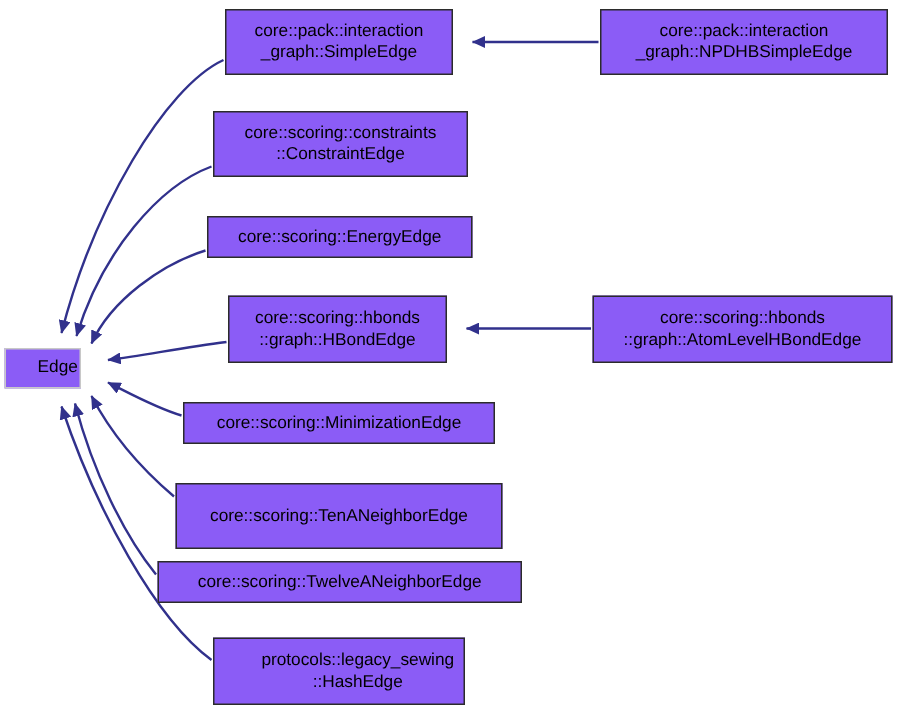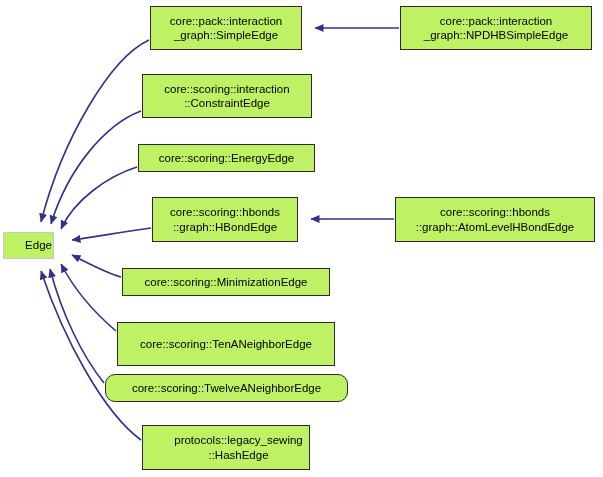--- a/index.html
+++ b/index.html
@@ -21,21 +21,21 @@
   #edges-layer {
     position: absolute;
     left: 0;
     top: 0;
     width: 603px;
     height: 477px;
   }
   .node {
     position: absolute;
     box-sizing: border-box;
-    background: #bef264;
+    background: #8b5cf6;
     border: 1px solid #2b2b2b;
     display: flex;
     align-items: center;
     justify-content: center;
     text-align: center;
     color: #000000;
     font-size: 11.5px;
     line-height: 14.5px;
     letter-spacing: 0px;
     white-space: pre-line;
@@ -86,21 +86,21 @@
     <span class="label">core::pack::interaction
 _graph::SimpleEdge</span>
   </div>
 
   <div class="node" style="left:400px; top:6px; width:192px; height:44px;">
     <span class="label">core::pack::interaction
 _graph::NPDHBSimpleEdge</span>
   </div>
 
   <div class="node" style="left:142px; top:74px; width:170px; height:44px;">
-    <span class="label">core::scoring::interaction
+    <span class="label">core::scoring::constraints
 ::ConstraintEdge</span>
   </div>
 
   <div class="node" style="left:138px; top:144px; width:177px; height:28px;">
     <span class="label">core::scoring::EnergyEdge</span>
   </div>
 
   <div class="node" style="left:152px; top:197px; width:146px; height:45px;">
     <span class="label">core::scoring::hbonds
 ::graph::HBondEdge</span>
@@ -112,21 +112,21 @@
   </div>
 
   <div class="node" style="left:122px; top:268px; width:208px; height:28px;text-align:right;">
     <span class="label">core::scoring::MinimizationEdge</span>
   </div>
 
   <div class="node" style="left:117px; top:322px; width:218px; height:44px;">
     <span class="label">core::scoring::TenANeighborEdge</span>
   </div>
 
-  <div class="node" style="left:105px; top:374px; width:243px; height:28px;border-radius:10px;">
+  <div class="node" style="left:105px; top:374px; width:243px; height:28px;">
     <span class="label">core::scoring::TwelveANeighborEdge</span>
   </div>
 
   <div class="node" style="left:142px; top:425px; width:168px; height:45px;padding-left:25px;">
     <span class="label">protocols::legacy_sewing
 ::HashEdge</span>
   </div>
 
 </div>
 

